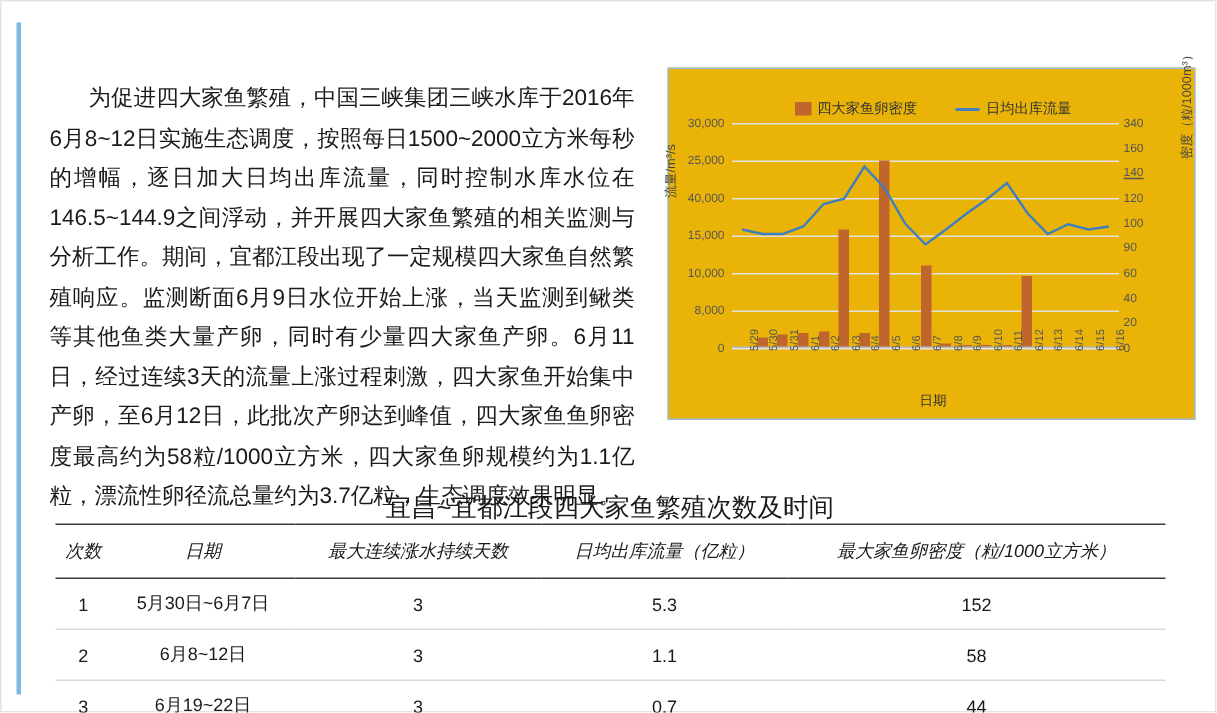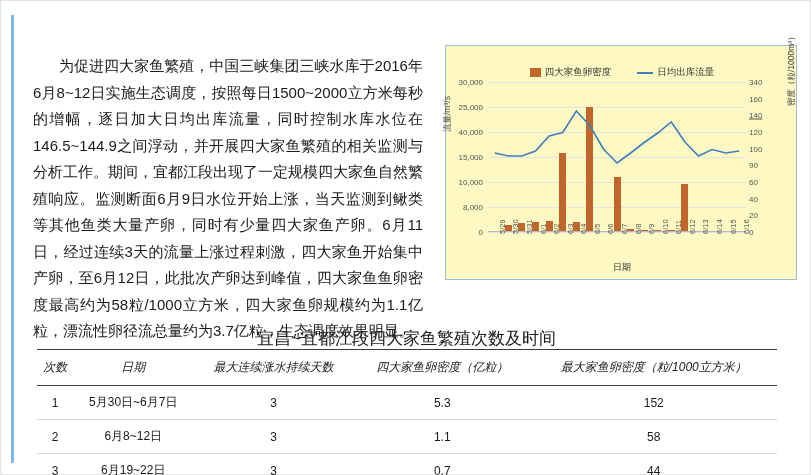--- a/index.html
+++ b/index.html
@@ -23,21 +23,21 @@
   
   .body-text{
     position:absolute;left:32px;top:52px;width:390px;
     font-size:15px;line-height:26.5px;color:#1a1a1a;
     text-align:justify;text-justify:inter-ideograph;
     text-indent:26px;
   }
   
   .chart-panel{
     position:absolute;left:444px;top:44px;width:352px;height:235px;
-    background:#fef9c3;border:1px solid #9cbcd8;box-sizing:border-box;
+    background:#eab308;border:1px solid #9cbcd8;box-sizing:border-box;
   }
   .chart-caption{
     position:absolute;left:444px;top:288px;width:352px;
     text-align:center;font-size:11px;color:#222;
   }
   .legend{
     position:absolute;left:0;top:20px;width:352px;
     display:flex;justify-content:center;gap:26px;align-items:center;
     font-size:9.5px;color:#333;
   }
@@ -212,21 +212,21 @@
 
 
   <div class="table-title">宜昌~宜都江段四大家鱼繁殖次数及时间</div>
 
   <table class="data">
     <thead>
         <tr>
           <th>次数</th>
           <th>日期</th>
           <th>最大连续涨水持续天数</th>
-          <th>四大家鱼卵密度（亿粒）</th>
+          <th>日均出库流量（亿粒）</th>
           <th>最大家鱼卵密度（粒/1000立方米）</th>
         </tr>
       </thead>
     <tbody>
         <tr>
           <td>1</td>
           <td>5月30日~6月7日</td>
           <td>3</td>
           <td>5.3</td>
           <td>152</td>

